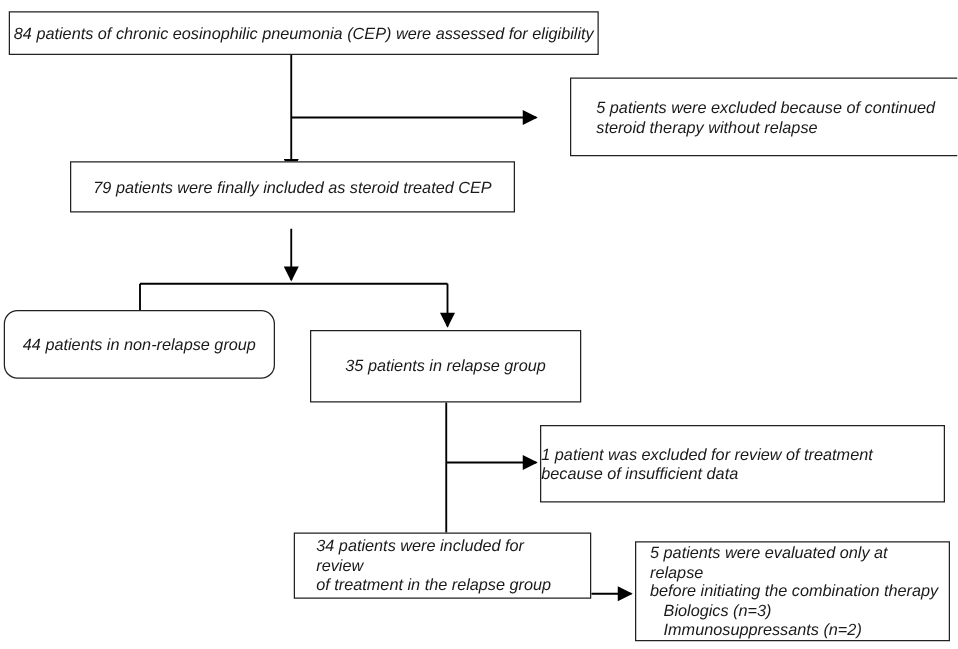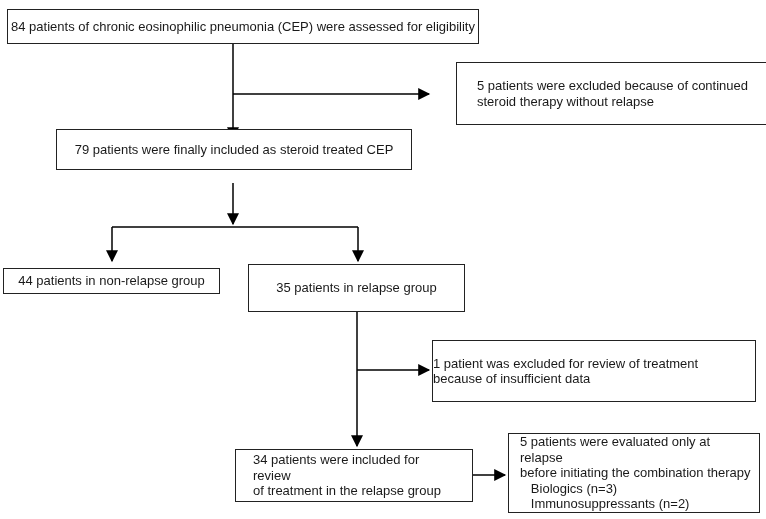--- a/index.html
+++ b/index.html
@@ -8,20 +8,21 @@
     background: #ffffff;
   }
   #figure {
     position: relative;
     width: 766px;
     height: 519px;
     background: #ffffff;
     font-family: "Liberation Sans", "DejaVu Sans", sans-serif;
     color: #1a1a1a;
     overflow: hidden;
+    font-style: italic;
   }
   #connectors {
     position: absolute;
     left: 0;
     top: 0;
     width: 766px;
     height: 519px;
     pointer-events: none;
   }
   .box {
@@ -43,24 +44,24 @@
     justify-content: center;
     text-align: center;
   }
   .left-text {
     text-align: left;
   }
   
   .b-assessed   { left: 7px;   top: 9px;   width: 472px; height: 35px; }
   .b-excl1      { left: 456px; top: 62px;  width: 324px; height: 63px; padding-left: 20px; padding-right: 8px; }
   .b-included   { left: 56px;  top: 129px; width: 356px; height: 41px; }
-  .b-nonrelapse { left: 3px;   top: 268px; width: 217px; height: 26px; }
-  .b-relapse    { left: 248px; top: 264px; width: 217px; height: 48px; }
+  .b-nonrelapse { left: 3px;   top: 248px; width: 217px; height: 55px; border-radius: 11px; }
+  .b-relapse    { left: 248px; top: 264px; width: 217px; height: 58px; }
   .b-excl2      { left: 432px; top: 340px; width: 324px; height: 62px; padding-right: 8px; }
-  .b-review     { left: 235px; top: 449px; width: 238px; height: 53px; padding-left: 17px; padding-right: 22px; }
+  .b-review     { left: 235px; top: 426px; width: 238px; height: 53px; padding-left: 17px; padding-right: 22px; }
   .b-evaluated  { left: 508px; top: 433px; width: 252px; height: 80px; padding-left: 11px; padding-right: 4px; }
 </style>
 </head>
 <body>
 
 <div id="figure">
 
   <svg id="connectors" viewBox="0 0 766 519" xmlns="http://www.w3.org/2000/svg">
     <defs>
       <marker id="arrow" viewBox="0 0 10 10" refX="9" refY="5" markerWidth="9" markerHeight="8" orient="auto-start-reverse">

